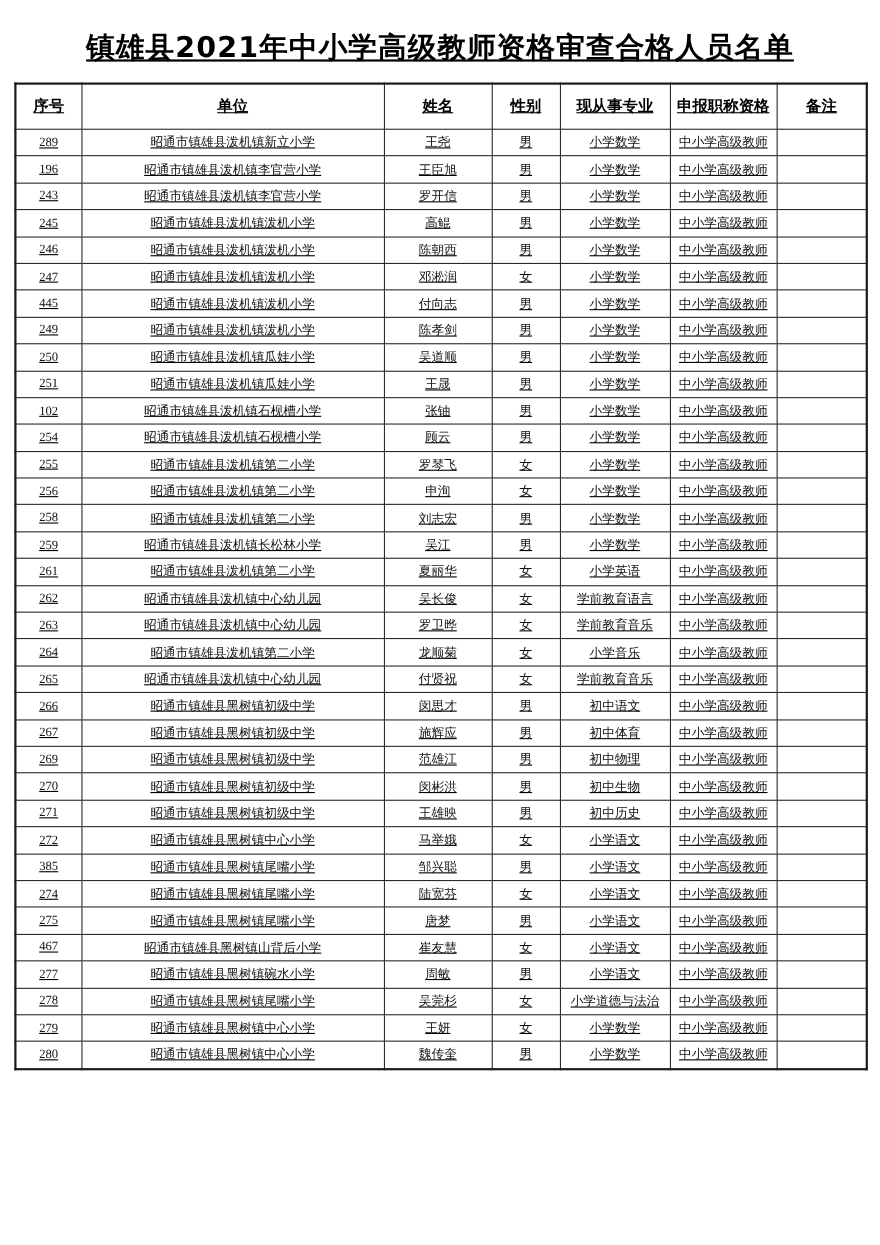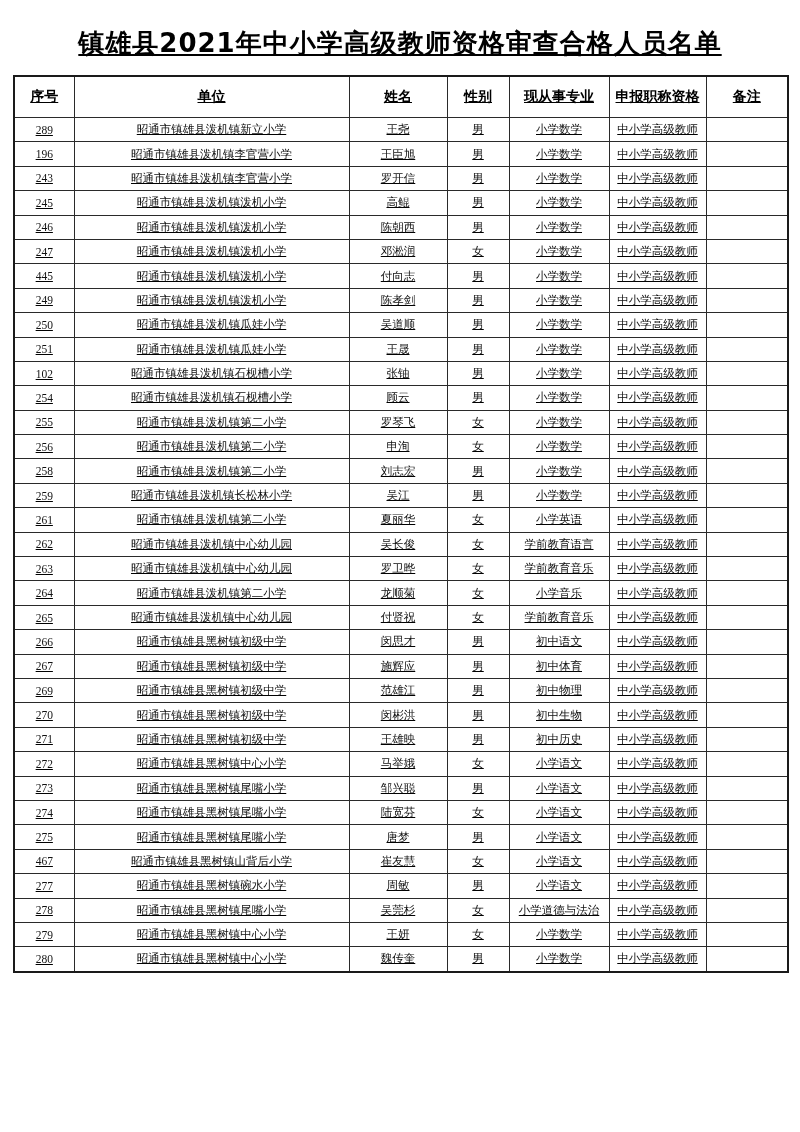--- a/index.html
+++ b/index.html
@@ -333,21 +333,21 @@
         <tr>
           <td class="cell-serial">272</td>
           <td class="cell-unit">昭通市镇雄县黑树镇中心小学</td>
           <td class="cell-name">马举娥</td>
           <td class="cell-gender">女</td>
           <td class="cell-major">小学语文</td>
           <td class="cell-title">中小学高级教师</td>
           <td class="cell-remark"></td>
         </tr>
         <tr>
-          <td class="cell-serial">273</td>
+          <td class="cell-serial">385</td>
           <td class="cell-unit">昭通市镇雄县黑树镇尾嘴小学</td>
           <td class="cell-name">邹兴聪</td>
           <td class="cell-gender">男</td>
           <td class="cell-major">小学语文</td>
           <td class="cell-title">中小学高级教师</td>
           <td class="cell-remark"></td>
         </tr>
         <tr>
           <td class="cell-serial">274</td>
           <td class="cell-unit">昭通市镇雄县黑树镇尾嘴小学</td>

